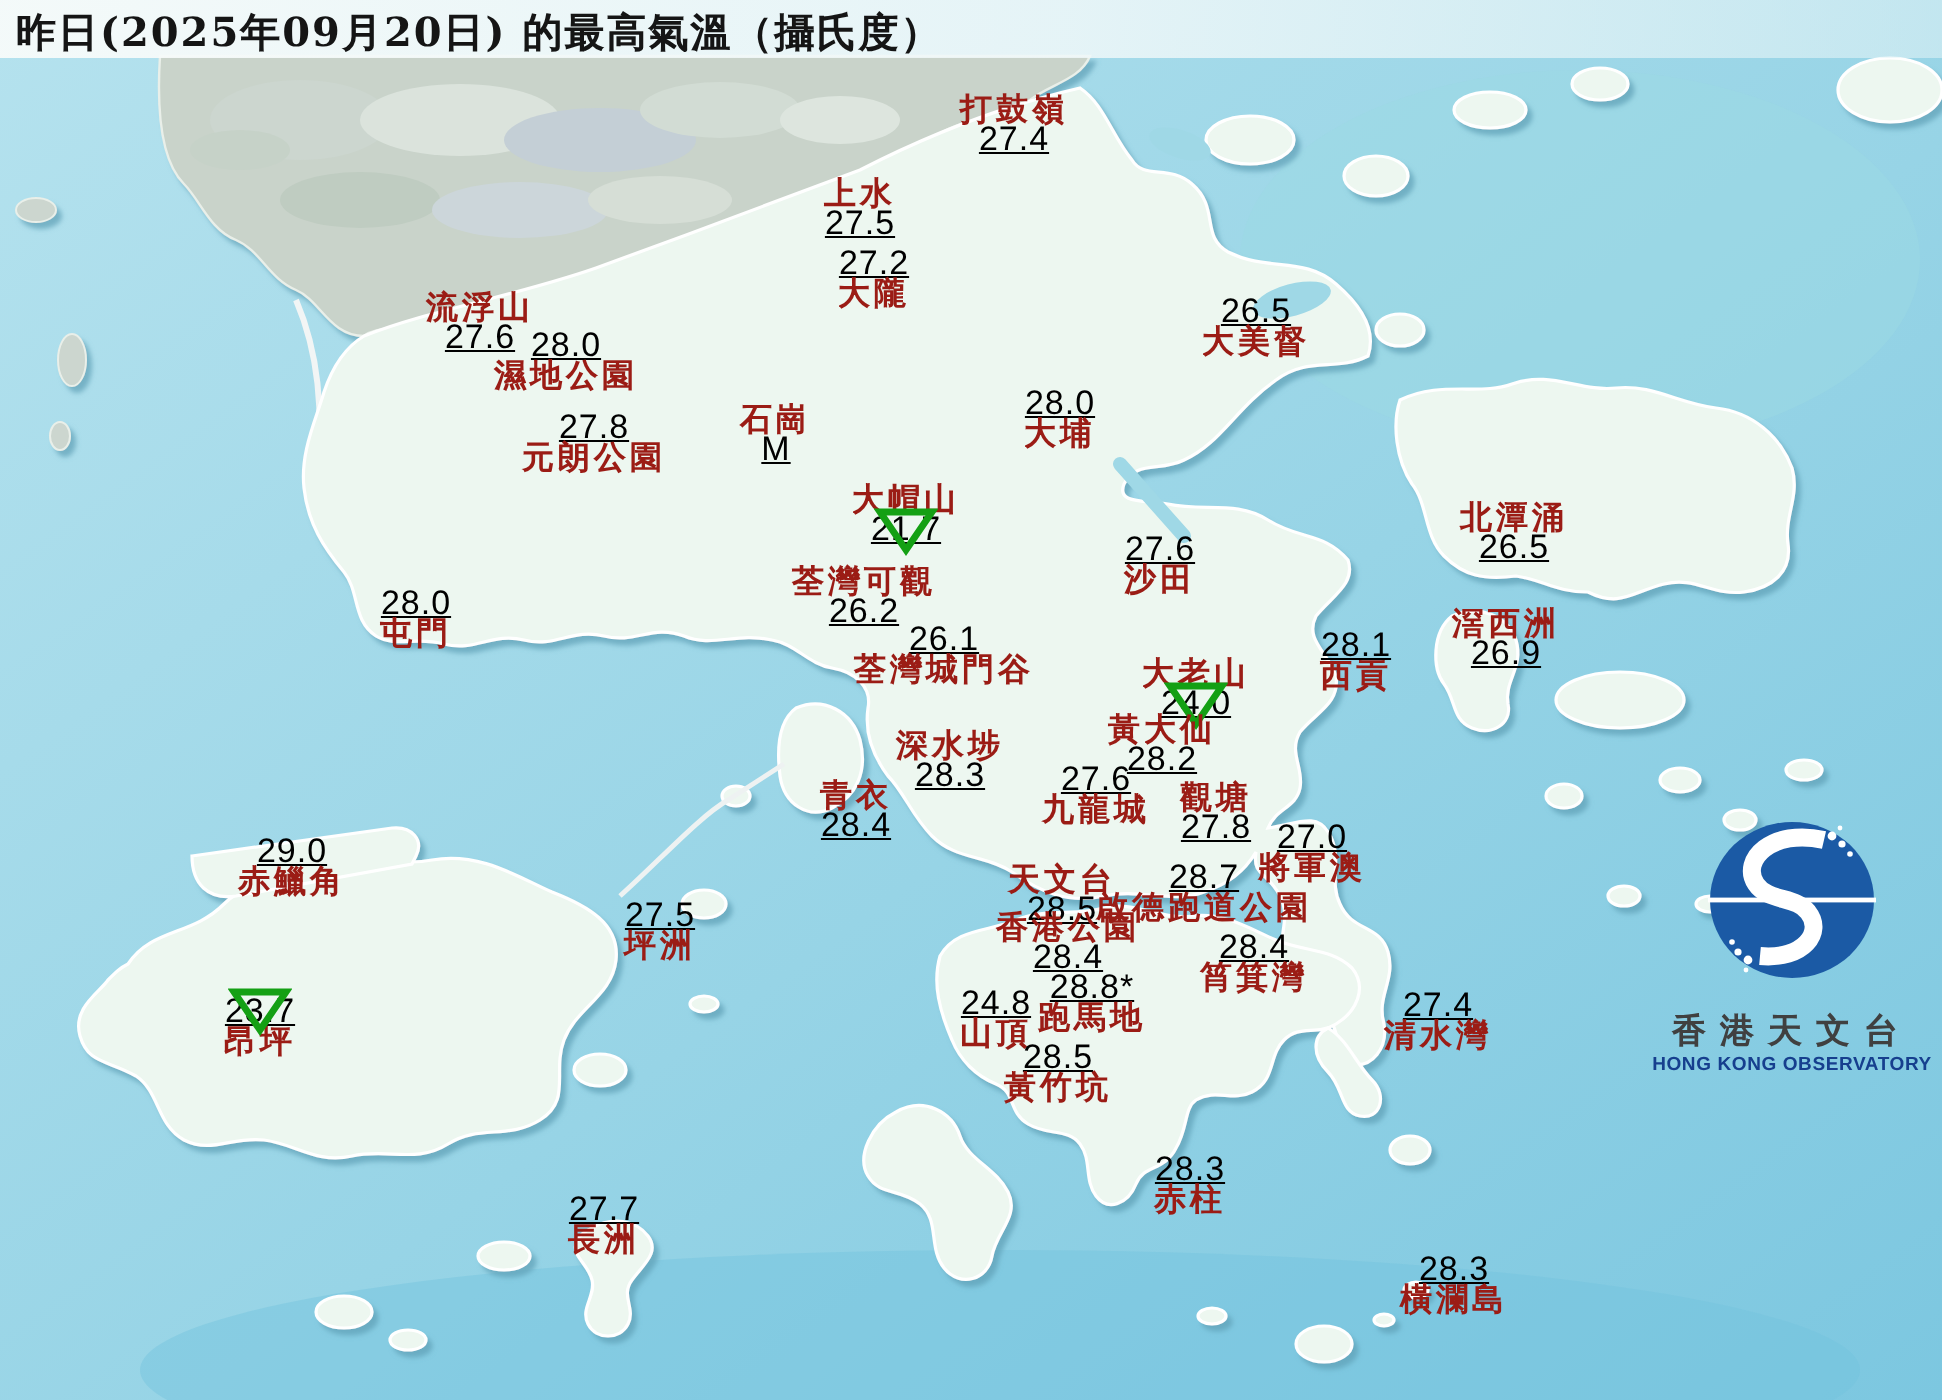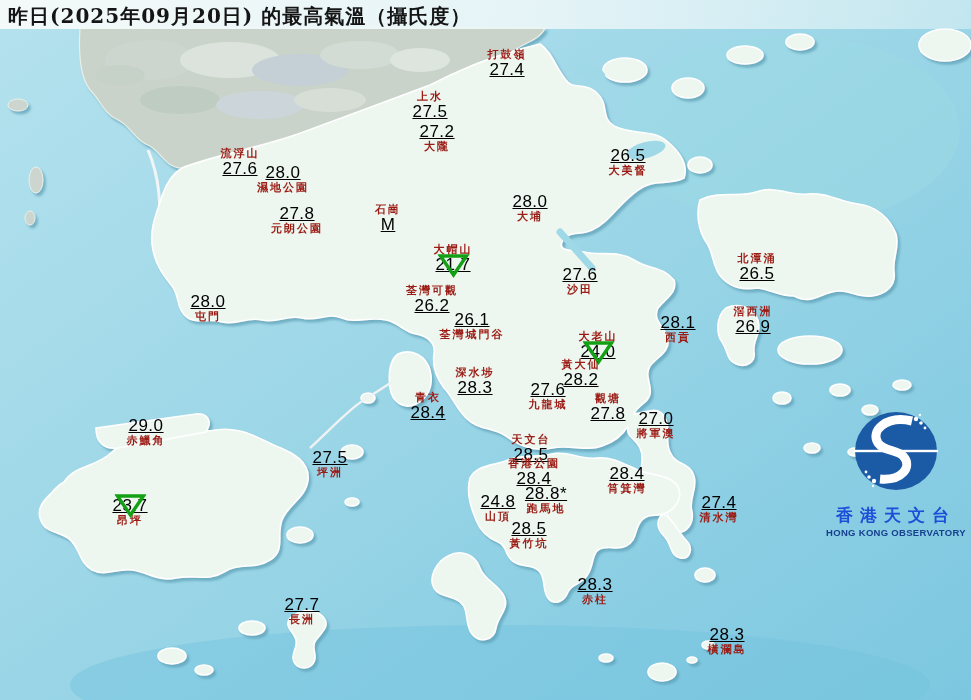--- a/index.html
+++ b/index.html
@@ -9,29 +9,29 @@
   #basemap{position:absolute;left:0;top:0;z-index:0;}
   .topbar{position:absolute;left:0;top:0;width:100%;height:29px;z-index:3;
       background:linear-gradient(to right,rgba(247,251,250,.95) 0%,rgba(240,248,249,.85) 55%,rgba(228,244,247,.55) 100%);}
   .title{position:absolute;left:8px;top:3px;z-index:6;
       font-family:"DejaVu Serif","Liberation Serif",serif;font-weight:bold;
       font-size:20px;color:#151515;letter-spacing:1px;white-space:nowrap;}
   #stations{position:absolute;inset:0;z-index:5;}
   .station{position:absolute;transform:translateX(-50%);text-align:center;
       line-height:15px;white-space:nowrap;}
   .st-name{font-family:"DejaVu Serif","Liberation Serif",serif;font-weight:bold;
-      font-size:11px;color:var(--name-color,#9b1c15);letter-spacing:2px;}
+      font-size:16px;color:var(--name-color,#9b1c15);letter-spacing:2px;}
   .st-value{font-family:"Liberation Sans",sans-serif;font-size:17px;
       color:var(--value-color,#000);letter-spacing:.5px;text-decoration:underline;}
   .min-marker{position:absolute;left:50%;transform:translateX(-50%);pointer-events:none;}
   .min-marker.on-first{top:-5px;}
   .min-marker.on-second{top:11px;}
   #logo{position:absolute;right:4px;bottom:2px;width:142px;z-index:6;text-align:center;}
   #logo .zh{font-family:"DejaVu Serif","Liberation Serif",serif;font-weight:bold;
-      font-size:17px;color:#1d4ed8;letter-spacing:7px;margin-top:1px;white-space:nowrap;}
+      font-size:17px;color:#404040;letter-spacing:7px;margin-top:1px;white-space:nowrap;}
   #logo .en{font-family:"Liberation Sans",sans-serif;font-weight:bold;
       font-size:9.5px;color:#163f8e;letter-spacing:.3px;white-space:nowrap;}
 </style>
 </head>
 <body>
 
 <div id="map-root">
 
   <svg id="basemap" width="971" height="700" viewBox="0 0 971 700">
     <defs>
@@ -280,20 +280,24 @@
         <div class="st-value">27.8</div>
       </div>
       <div class="station" style="left: 656px; top: 411px;">
         <div class="st-value">27.0</div>
         <div class="st-name">將軍澳</div>
       </div>
       <div class="station" style="left: 531px; top: 432px;">
         <div class="st-name">天文台</div>
         <div class="st-value">28.5</div>
       </div>
+      <div class="station" style="left: 602px; top: 431px;">
+        <div class="st-value">28.7</div>
+        <div class="st-name">啟德跑道公園</div>
+      </div>
       <div class="station" style="left: 627px; top: 466px;">
         <div class="st-value">28.4</div>
         <div class="st-name">筲箕灣</div>
       </div>
       <div class="station" style="left: 518px; top: 456px; margin-left: 16px;">
         <div class="st-name">香港公園</div>
         <div class="st-value">28.4</div>
       </div>
       <div class="station" style="left: 146px; top: 418px;">
         <div class="st-value">29.0</div>

